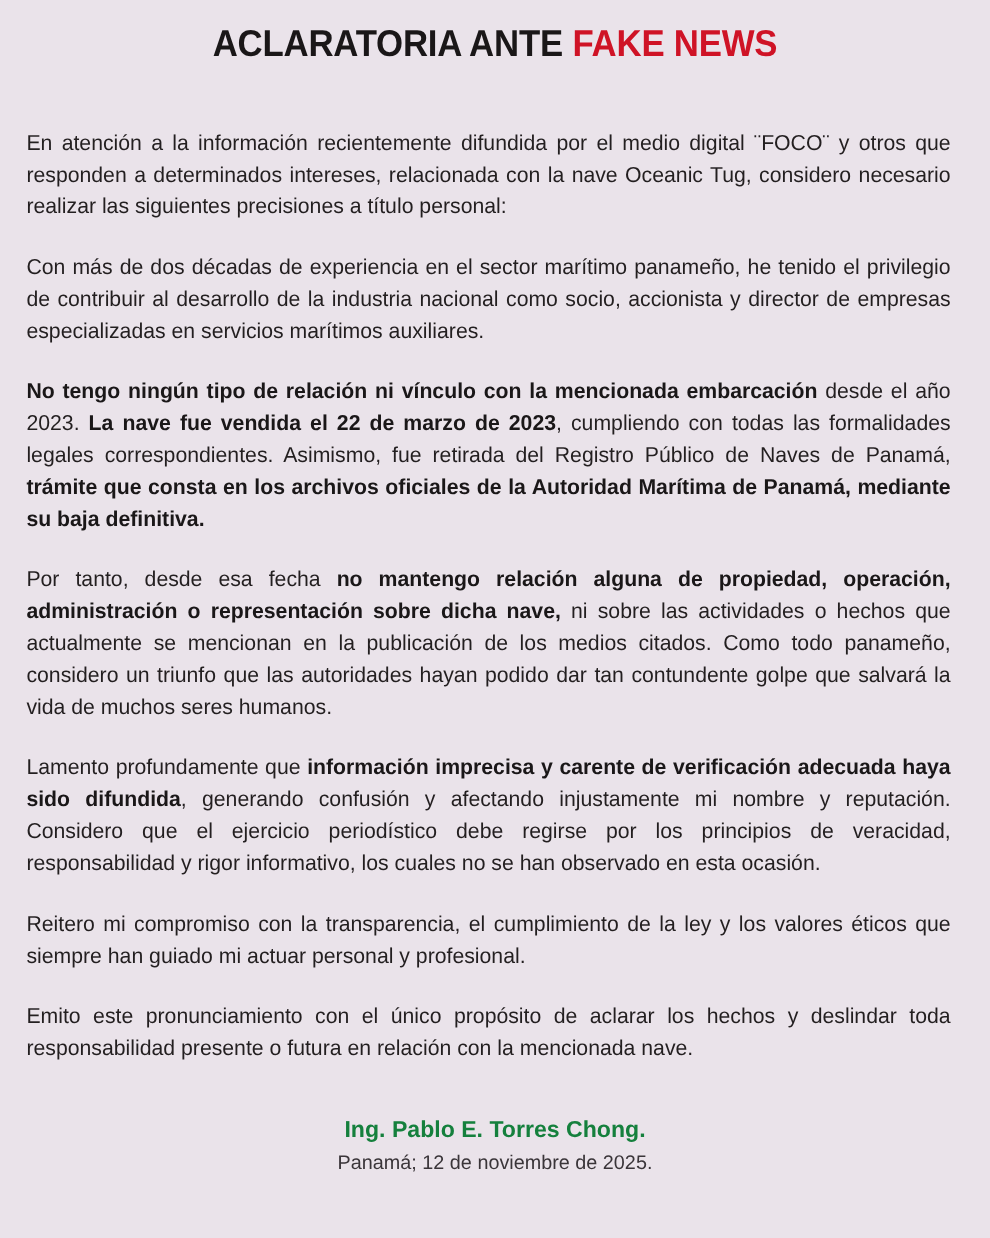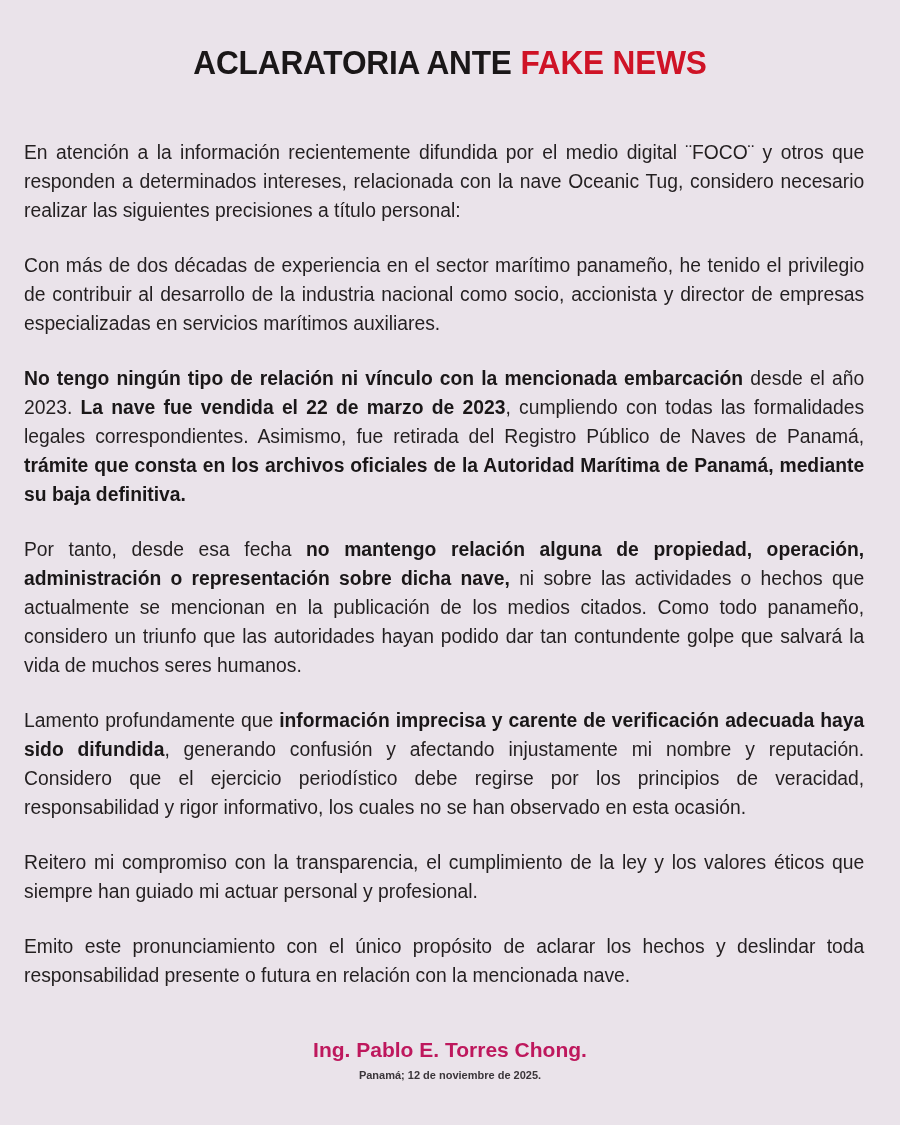--- a/index.html
+++ b/index.html
@@ -20,21 +20,21 @@
     height: 1125px;
     box-sizing: border-box;
     padding: 0;
     position: relative;
     background: #eae3ea;
   }
 
   
   .title-block {
     text-align: center;
-    padding-top: 45px;
+    padding-top: 23px;
     padding-bottom: 0;
   }
   .doc-title {
     font-family: "Liberation Sans Narrow", "Liberation Sans", sans-serif;
     font-size: 34px;
     font-weight: bold;
     letter-spacing: -0.2px;
     line-height: 1.05;
     margin: 0;
     transform: scaleX(0.93);
@@ -65,28 +65,28 @@
 
   
   .sign-block {
     text-align: center;
     margin-top: 47px;
   }
   .sign-name {
     font-family: "Liberation Sans", sans-serif;
     font-size: 21px;
     font-weight: bold;
-    color: #be185d;
+    color: #15803d;
     line-height: 1.25;
     margin: 0;
   }
   .sign-place {
     font-family: "Liberation Sans", sans-serif;
-    font-size: 11px;
-    font-weight: bold;
+    font-size: 18px;
+    font-weight: normal;
     color: #3a3539;
     line-height: 1.3;
     margin: 5px 0 0 0;
   }
 </style>
 </head>
 <body>
 
 <div class="page">
 

